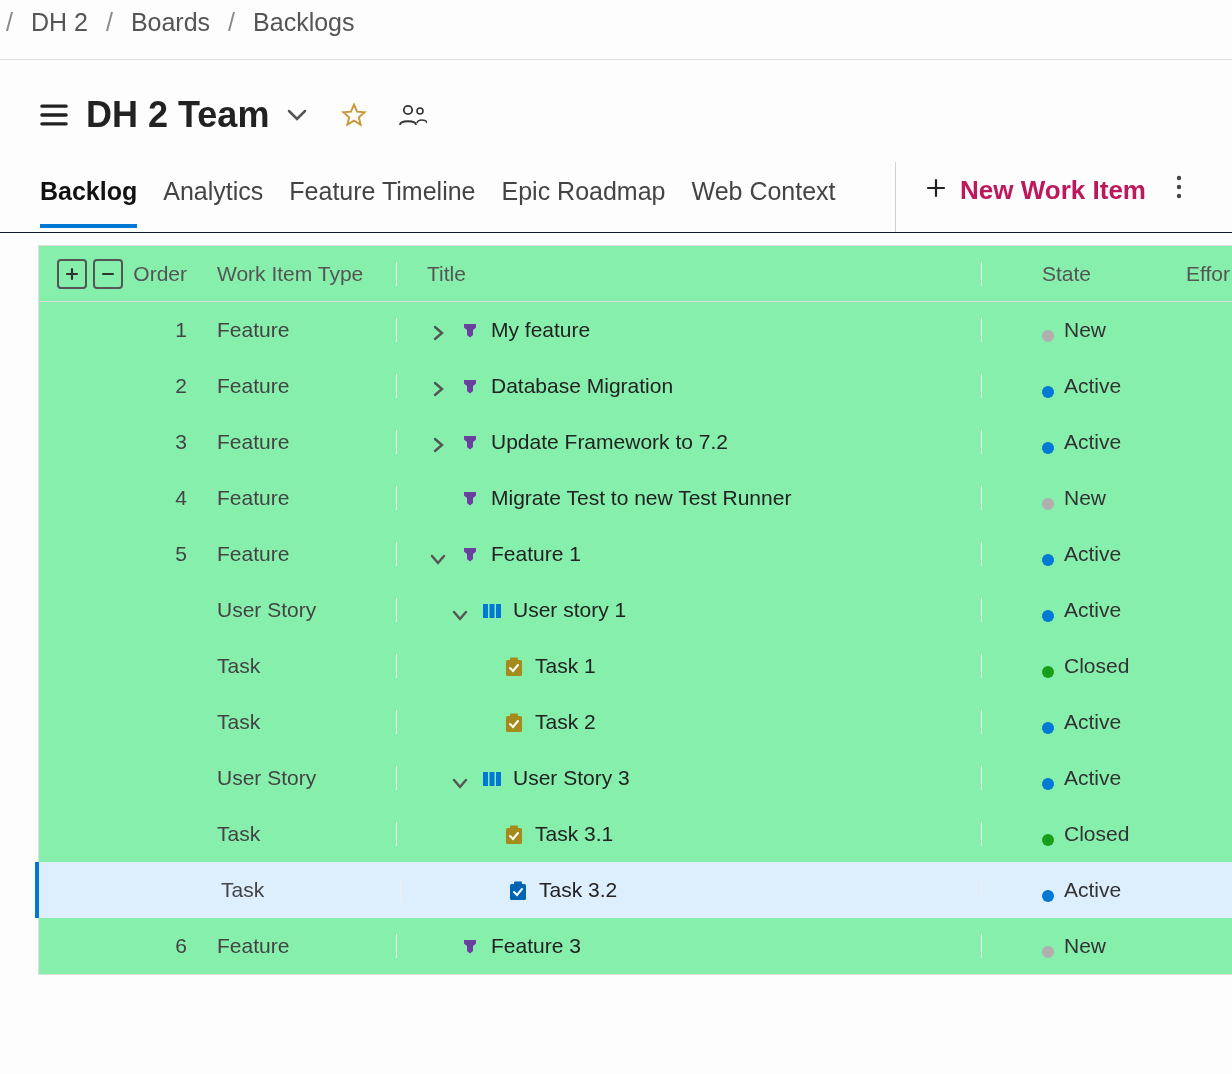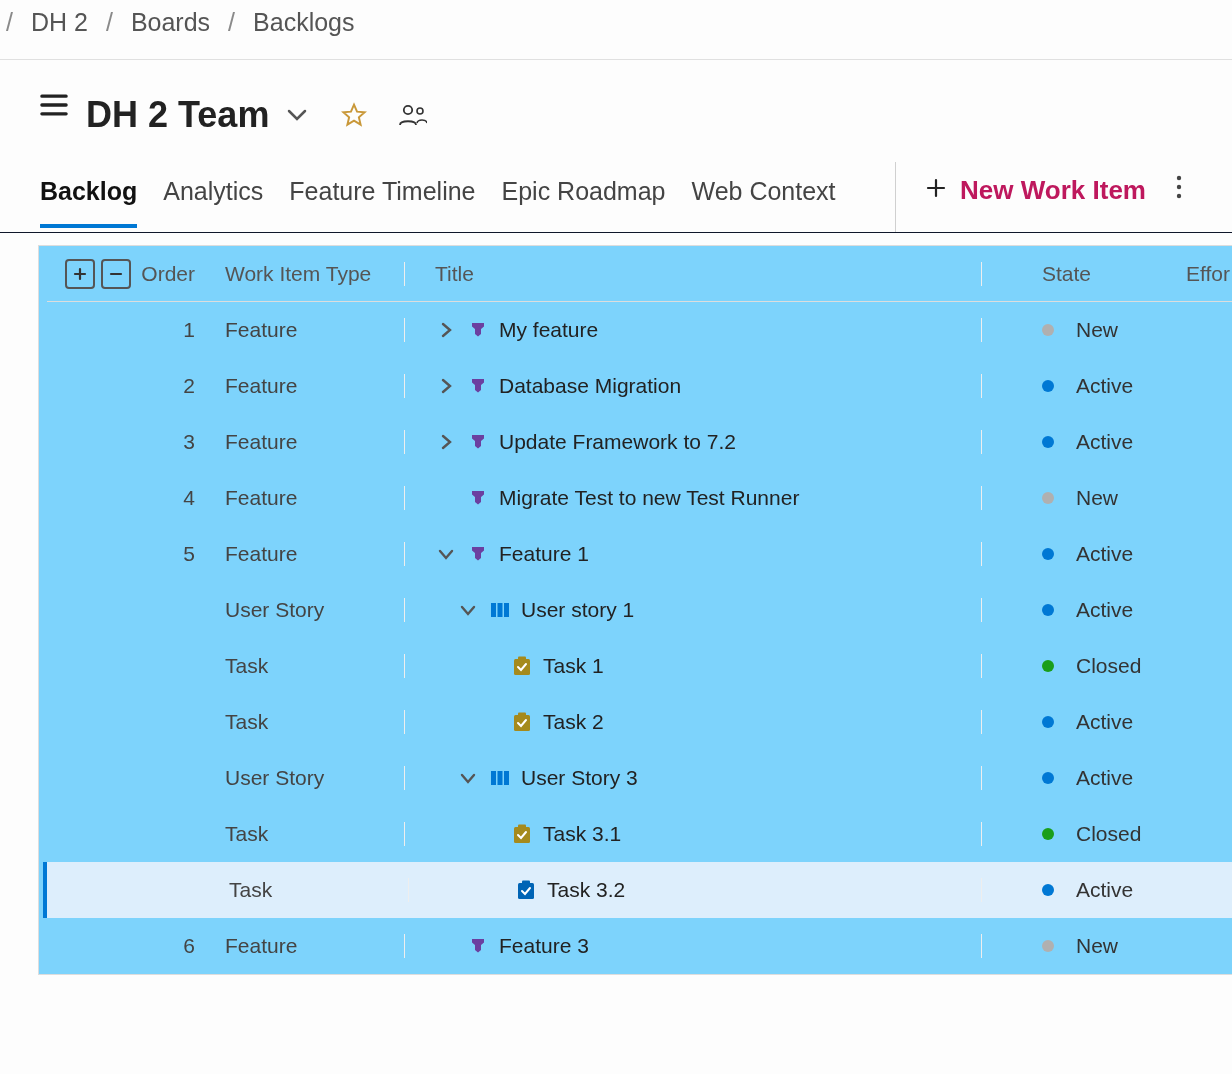--- a/index.html
+++ b/index.html
@@ -20,20 +20,21 @@
     color: #616161;
     font-size: 25px;
     border-bottom: 1px solid #e0e0e0;
   }
   .breadcrumb .sep { color: #8a8a8a; }
   .breadcrumb .crumb { color: #555; }
 
   
   .page-header {
     display: flex;
+    align-items: center;
     gap: 18px;
     padding: 34px 40px 8px 40px;
   }
   .hamburger-icon {
     width: 28px; height: 22px;
     display: inline-block;
   }
   .hamburger-icon svg { width: 100%; height: 100%; }
   .team-name {
     font-size: 36px;
@@ -86,22 +87,21 @@
     padding-bottom: 14px;
   }
   .new-work-item .plus { font-size: 24px; font-weight: 400;}
   .more-menu { font-size: 26px; padding: 0 10px 14px 30px; cursor:pointer; color:#444;}
 
   
   .table-wrap {
     margin: 12px 0 0 38px;
     border: 1px solid #ddd;
     border-right: none;
-    background: #7dd3fc;
-    padding-left: 8px;
+    background: #86efac;
   }
   .thead {
     display: flex;
     align-items: center;
     height: 56px;
     border-bottom: 1px solid #ddd;
     color: #555;
     font-size: 21px;
   }
   .col-btns { width: 90px; display:flex; gap:6px; padding-left:18px;}
@@ -131,30 +131,30 @@
   .row.selected {
     background: #ddeefc;
     border-left: 4px solid #0078d4;
     margin-left: -4px;
     padding-left: 4px;
   }
   .row .col-btns { } 
   .row .col-order { color:#444; }
   .row .col-type  { color:#444; }
   .title-cell {
-    display:flex; align-items:center; gap:10px;
+    display:flex; align-items:flex-end; gap:10px;
   }
   .chev-toggle {
     width: 22px;
     display:inline-flex; align-items:center; justify-content:center;
     color: #555;
   }
   .title-text { color:#222; }
   .wi-icon { width:22px; height:22px; display:inline-flex; align-items:center; justify-content:center;}
-  .state-cell { display:flex; align-items:center; gap:22px; }
+  .state-cell { display:flex; align-items:flex-end; gap:10px; }
   .state-dot {
     width: 12px; height:12px; border-radius:50%; display:inline-block;
   }
   .dot-new    { background:#b0b0b0; }
   .dot-active { background:#0078d4; }
   .dot-closed { background:#1a9e1a; }
 
   
   .indent-0 .col-title .title-cell { padding-left: 0px; }
   .indent-1 .col-title .title-cell { padding-left: 22px; }

